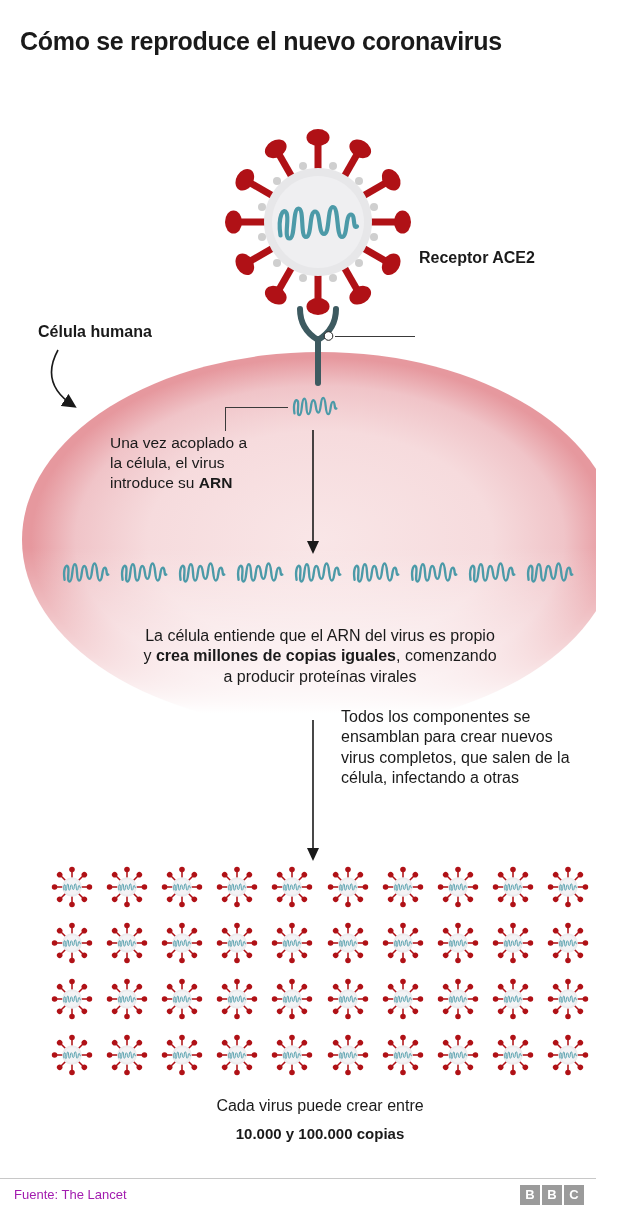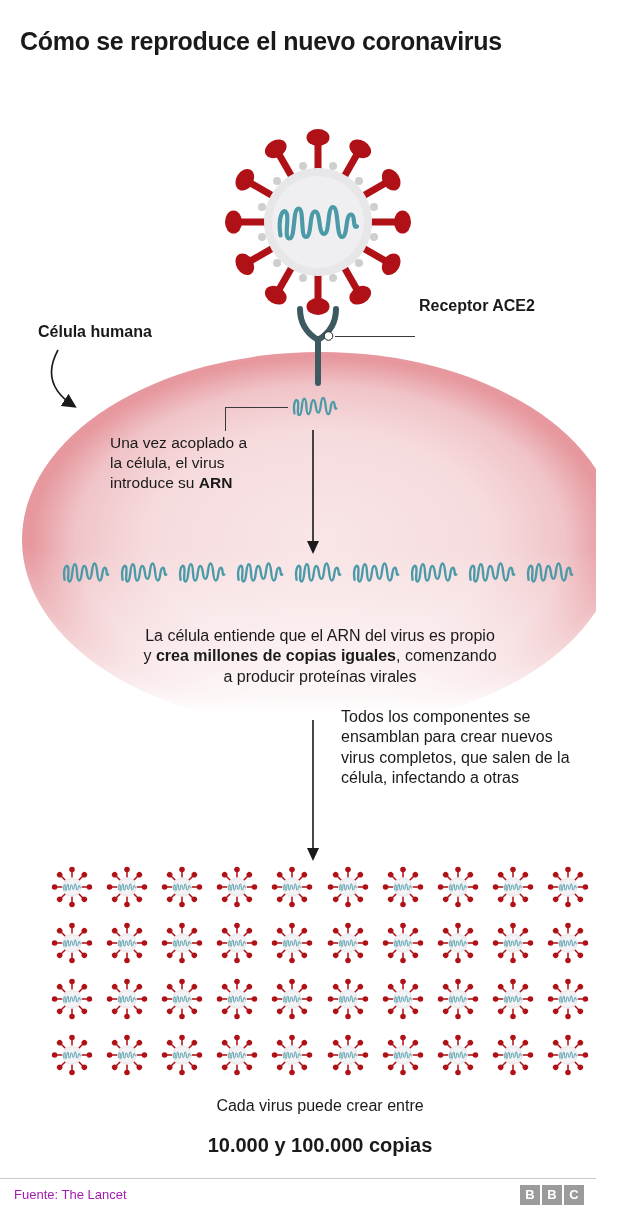--- a/index.html
+++ b/index.html
@@ -12,21 +12,21 @@
   .body15{font-size:15.5px;line-height:1.28;}
   .center{text-align:center;}
   .hline{height:1px;background:#3a3a3a;}
   .vline{width:1px;background:#3a3a3a;}
   .cell-outer{border-radius:50%;
     background:
       linear-gradient(to bottom, rgba(255,255,255,0) 52%, #ffffff 96%),
       radial-gradient(50% 50% at 50% 50%, #f9e6e7 0%, var(--cell-fill) 58%, #f0c4c8 82%, var(--cell-rim) 97%);}
   .rna-row{display:flex;justify-content:space-between;align-items:center;}
   .virus-grid{display:grid;grid-template-columns:repeat(10,1fr);row-gap:10px;justify-items:center;}
-  .result-line2{font-weight:bold;font-size:20px;margin-top:18px;}
+  .result-line2{font-weight:bold;font-size:15px;margin-top:9px;}
   .footer-src{font-size:13px;color:#a21caf;}
   .bbc{display:flex;gap:2px;}
   .bbc .blk{width:20px;height:20px;background:var(--bbc-gray);color:#fff;font-weight:bold;
             font-size:13px;line-height:20px;text-align:center;}
   svg{display:block;}
 </style>
 </head>
 <body>
 
 <div class="page">
@@ -148,21 +148,21 @@
       </symbol>
     </defs>
   </svg>
 
   <h1 class="abs title" style="left:20px;top:27px;">Cómo se reproduce el nuevo coronavirus</h1>
 
   <svg class="abs" style="left:218px;top:122px;" width="200" height="200">
     <use href="#virus-big" xlink:href="#virus-big" width="200" height="200"></use>
   </svg>
 
-  <div class="abs" style="left:419px;top:248px;width:172px;margin-top:48px;">
+  <div class="abs" style="left:419px;top:248px;width:172px;">
     <div class="bold16">Receptor ACE2</div>
   </div>
   <div class="abs hline" style="left:335px;top:336px;width:80px;"></div>
 
   <div class="abs bold16" style="left:38px;top:322px;">Célula humana</div>
   <svg class="abs" style="left:42px;top:348px;" width="62" height="70">
     <defs>
       <marker id="ah1" markerWidth="9" markerHeight="9" refX="7" refY="4.5" orient="auto">
         <path d="M0,0 L9,4.5 L0,9 z" fill="#1a1a1a"></path>
       </marker>

